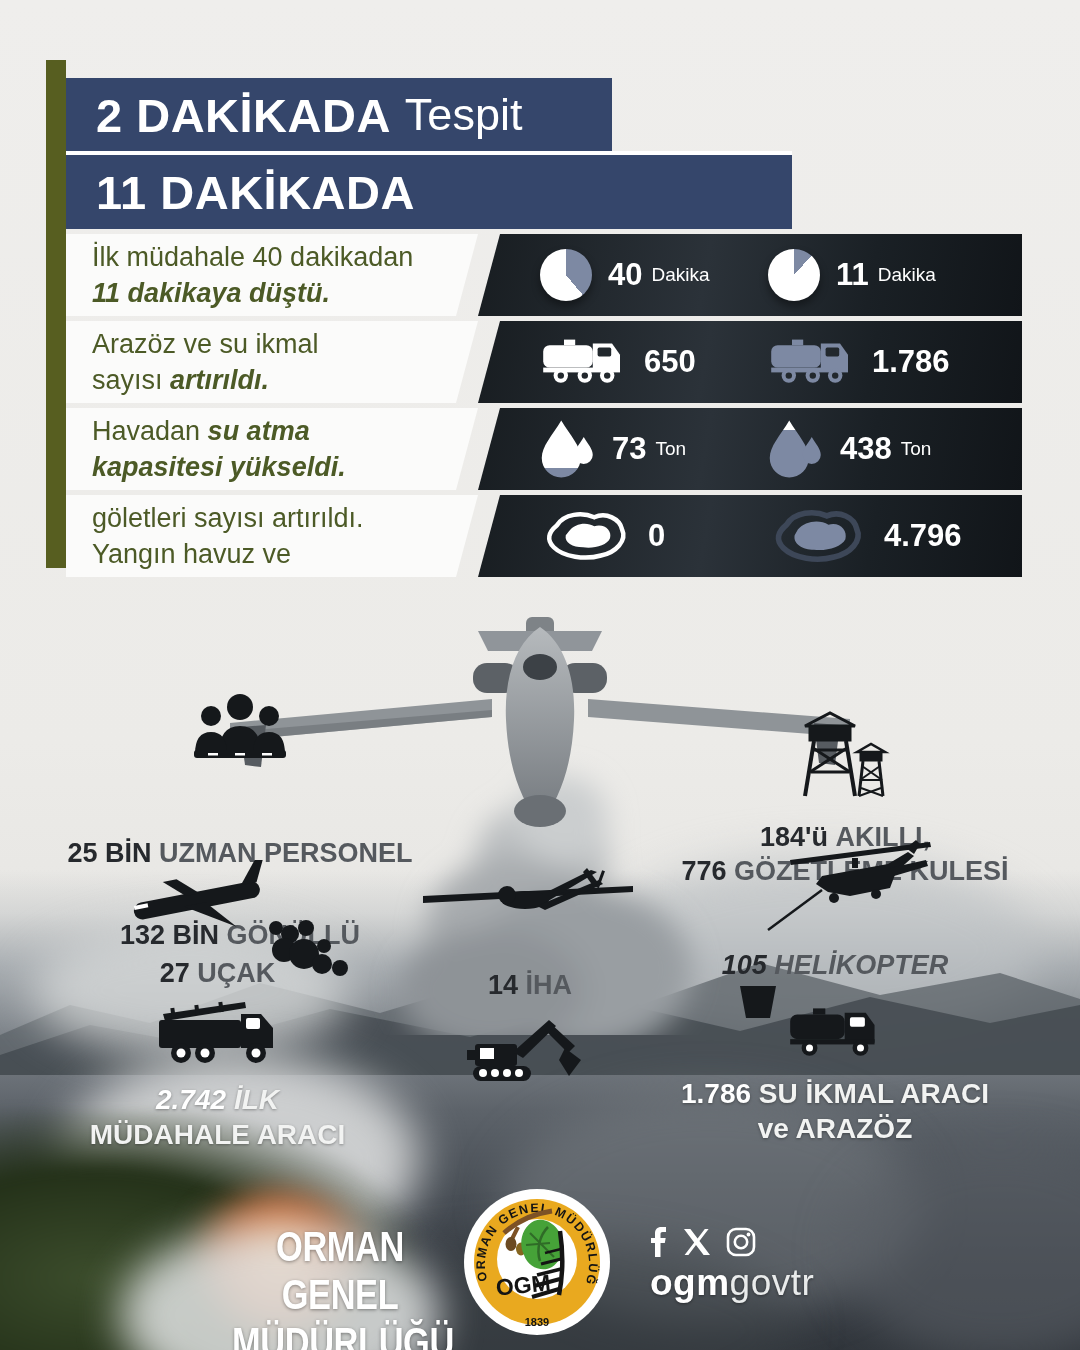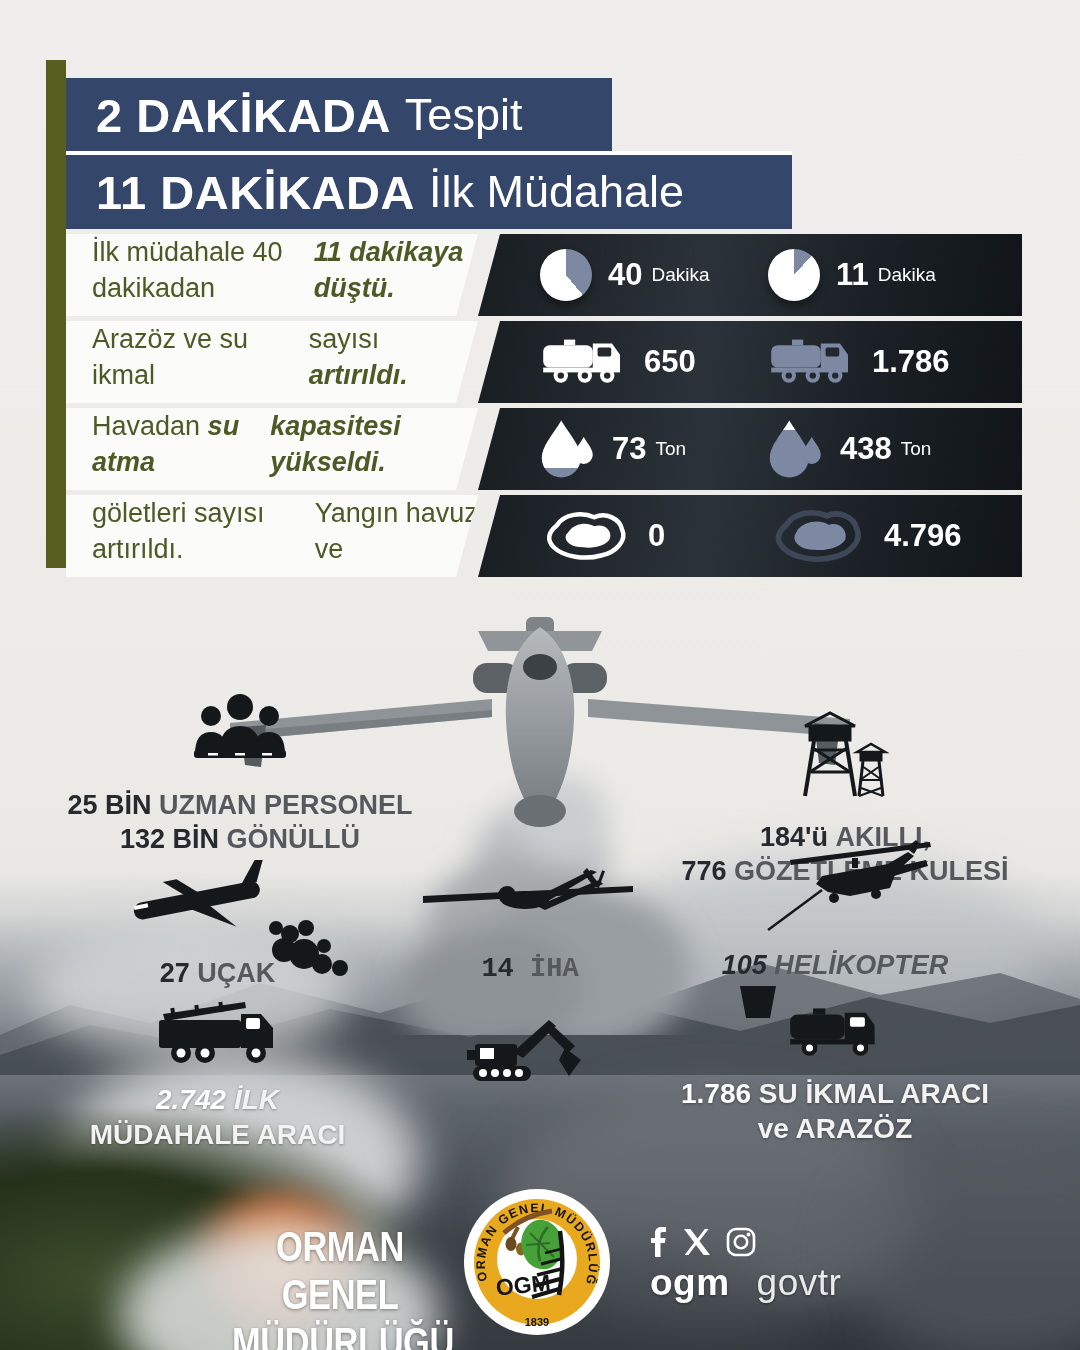--- a/index.html
+++ b/index.html
@@ -29,21 +29,21 @@
   .title{position:absolute;left:66px;background:#35466b;color:#fff;display:flex;align-items:center;
          box-sizing:border-box;padding-left:30px;}
   .t1{top:78px;width:546px;height:74px;}
   .t2{top:151px;width:726px;height:78px;border-top:4px solid #fff;}
   .title .tb{font-size:47px;font-weight:800;letter-spacing:.5px;}
   .title .tr{font-size:45px;font-weight:400;margin-left:14px;}
   
   .row{position:absolute;left:66px;width:978px;height:82px;}
   .row-label{position:absolute;left:0;top:0;width:412px;height:82px;background:#fbfbfa;
     clip-path:polygon(0 0,100% 0,calc(100% - 22px) 100%,0 100%);
-    color:#4c5a26;font-size:27px;line-height:36px;display:flex;flex-direction:row;
+    color:#4c5a26;font-size:27px;line-height:36px;display:flex;flex-direction:column;
     justify-content:center;padding-left:26px;box-sizing:border-box;}
   .bi{font-weight:700;font-style:italic;}
   .row-dark{position:absolute;left:412px;top:0;width:544px;height:82px;
     background:linear-gradient(100deg,#181d21 0%,#2b3239 42%,#1a2025 72%,#111519 100%);
     clip-path:polygon(22px 0,100% 0,100% 100%,0 100%);
     display:flex;align-items:center;color:#fff;box-sizing:border-box;padding-left:62px;}
   .grp{display:flex;align-items:center;}
   .g1{width:228px;}
   .sv{font-size:31px;font-weight:800;margin-left:16px;white-space:nowrap;}
   .su{font-size:19px;font-weight:400;margin-left:9px;}
@@ -61,21 +61,21 @@
         text-shadow:0 1px 3px rgba(0,0,0,.35);}
   
   .org{position:absolute;left:205px;top:1222px;width:270px;text-align:center;color:#fff;
        font-size:43px;font-weight:900;line-height:48px;transform:scaleX(.8);
        letter-spacing:-.5px;text-shadow:0 1px 4px rgba(0,0,0,.4);}
   .logo{position:absolute;left:462px;top:1187px;}
   .social{position:absolute;left:650px;top:1226px;display:flex;gap:15px;align-items:center;}
   .site{position:absolute;left:650px;top:1262px;color:#fff;font-size:37px;letter-spacing:.5px;
         text-shadow:0 1px 3px rgba(0,0,0,.4);}
   .site .sb{font-weight:800;}
-  .site .sr{font-weight:400;color:#e9ebeb;margin-left:27px;}
+  .site .sr{font-weight:400;color:#e9ebeb;}
   svg{display:block;}
 </style>
 </head>
 <body>
 
 <div class="canvas">
 
   <div class="photo"></div>
   <div class="blob b2"></div>
   <svg class="mountains" width="1080" height="170" viewBox="0 0 1080 170">
@@ -123,21 +123,20 @@
   </svg>
 
   <div class="olive-bar"></div>
 
   <div class="title t1">
     <span class="tb">2 DAKİKADA</span>
     <span class="tr">Tespit</span>
   </div>
   <div class="title t2">
     <span class="tb">11 DAKİKADA</span>
-    <span class="tr">İlk Müdahale</span>
   </div>
 
   <div class="row" style="top:234px;">
     <div class="row-label">
       <div><span>İlk müdahale 40 dakikadan</span></div>
       <div><span class="bi">11 dakikaya düştü.</span></div>
     </div>
     <div class="row-dark">
       <div class="grp g1">
         <div class="pie pie40"></div>
@@ -252,21 +251,21 @@
       <div class="grp">
         <svg width="100" height="58" viewBox="0 0 122 72">
           <path d="M22,22 C32,6 56,4 72,11 C88,4 106,13 109,27 C116,42 101,58 81,62 C60,68 31,64 18,51 C8,41 11,31 22,22 Z" fill="none" stroke="#3d4758" stroke-width="7"></path>
           <path d="M36,28 C45,17 63,15 74,22 C88,18 98,29 95,40 C90,50 71,55 56,53 C42,53 30,46 32,35 Z" fill="#7d89a3"></path>
         </svg>
         <span class="sv">4.796</span>
       </div>
     </div>
   </div>
 
-  <div class="stat" style="left:75px;top:692px;width:330px;">
+  <div class="stat" style="left:75px;top:692px;width:330px;gap:48px;">
     <svg width="100" height="74" viewBox="0 0 100 74">
       <circle cx="50" cy="15" r="13" fill="#15181b"></circle>
       <path d="M29,62 Q29,34 50,34 Q71,34 71,62 Z" fill="#15181b"></path>
       <circle cx="21" cy="24" r="10" fill="#15181b"></circle>
       <path d="M5,62 Q5,40 21,40 Q37,40 37,62 Z" fill="#15181b"></path>
       <circle cx="79" cy="24" r="10" fill="#15181b"></circle>
       <path d="M63,62 Q63,40 79,40 Q95,40 95,62 Z" fill="#15181b"></path>
       <rect x="4" y="58" width="92" height="8" rx="3" fill="#15181b"></rect>
       <rect x="18" y="61" width="10" height="2.5" fill="#ffffff"></rect>
       <rect x="45" y="61" width="10" height="2.5" fill="#ffffff"></rect>
@@ -347,21 +346,21 @@
       <g fill="#15181b">
         <polygon points="0,34 210,24 210,30 0,41"></polygon>
         <ellipse cx="102" cy="38" rx="24" ry="9"></ellipse>
         <circle cx="84" cy="33" r="9"></circle>
         <polygon points="112,36 168,8 174,10 120,42"></polygon>
         <polygon points="114,44 176,18 180,22 122,48"></polygon>
         <polygon points="164,6 176,22 170,24 160,10"></polygon>
         <rect x="176" y="8" width="3" height="18" transform="rotate(20 177 17)"></rect>
       </g>
     </svg>
-    <div class="lbl" style="margin-top:18px;font-family:Liberation Mono, monospace;">
+    <div class="lbl" style="margin-top:34px;">
       <span class="v">14</span>
       <span class="t">İHA</span>
     </div>
   </div>
 
   <div class="stat" style="left:720px;top:838px;width:230px;">
     <svg width="210" height="100" viewBox="0 0 210 100">
       <g fill="#15181b">
         <polygon points="60,22 200,4 201,9 61,27"></polygon>
         <rect x="122" y="20" width="6" height="10"></rect>

